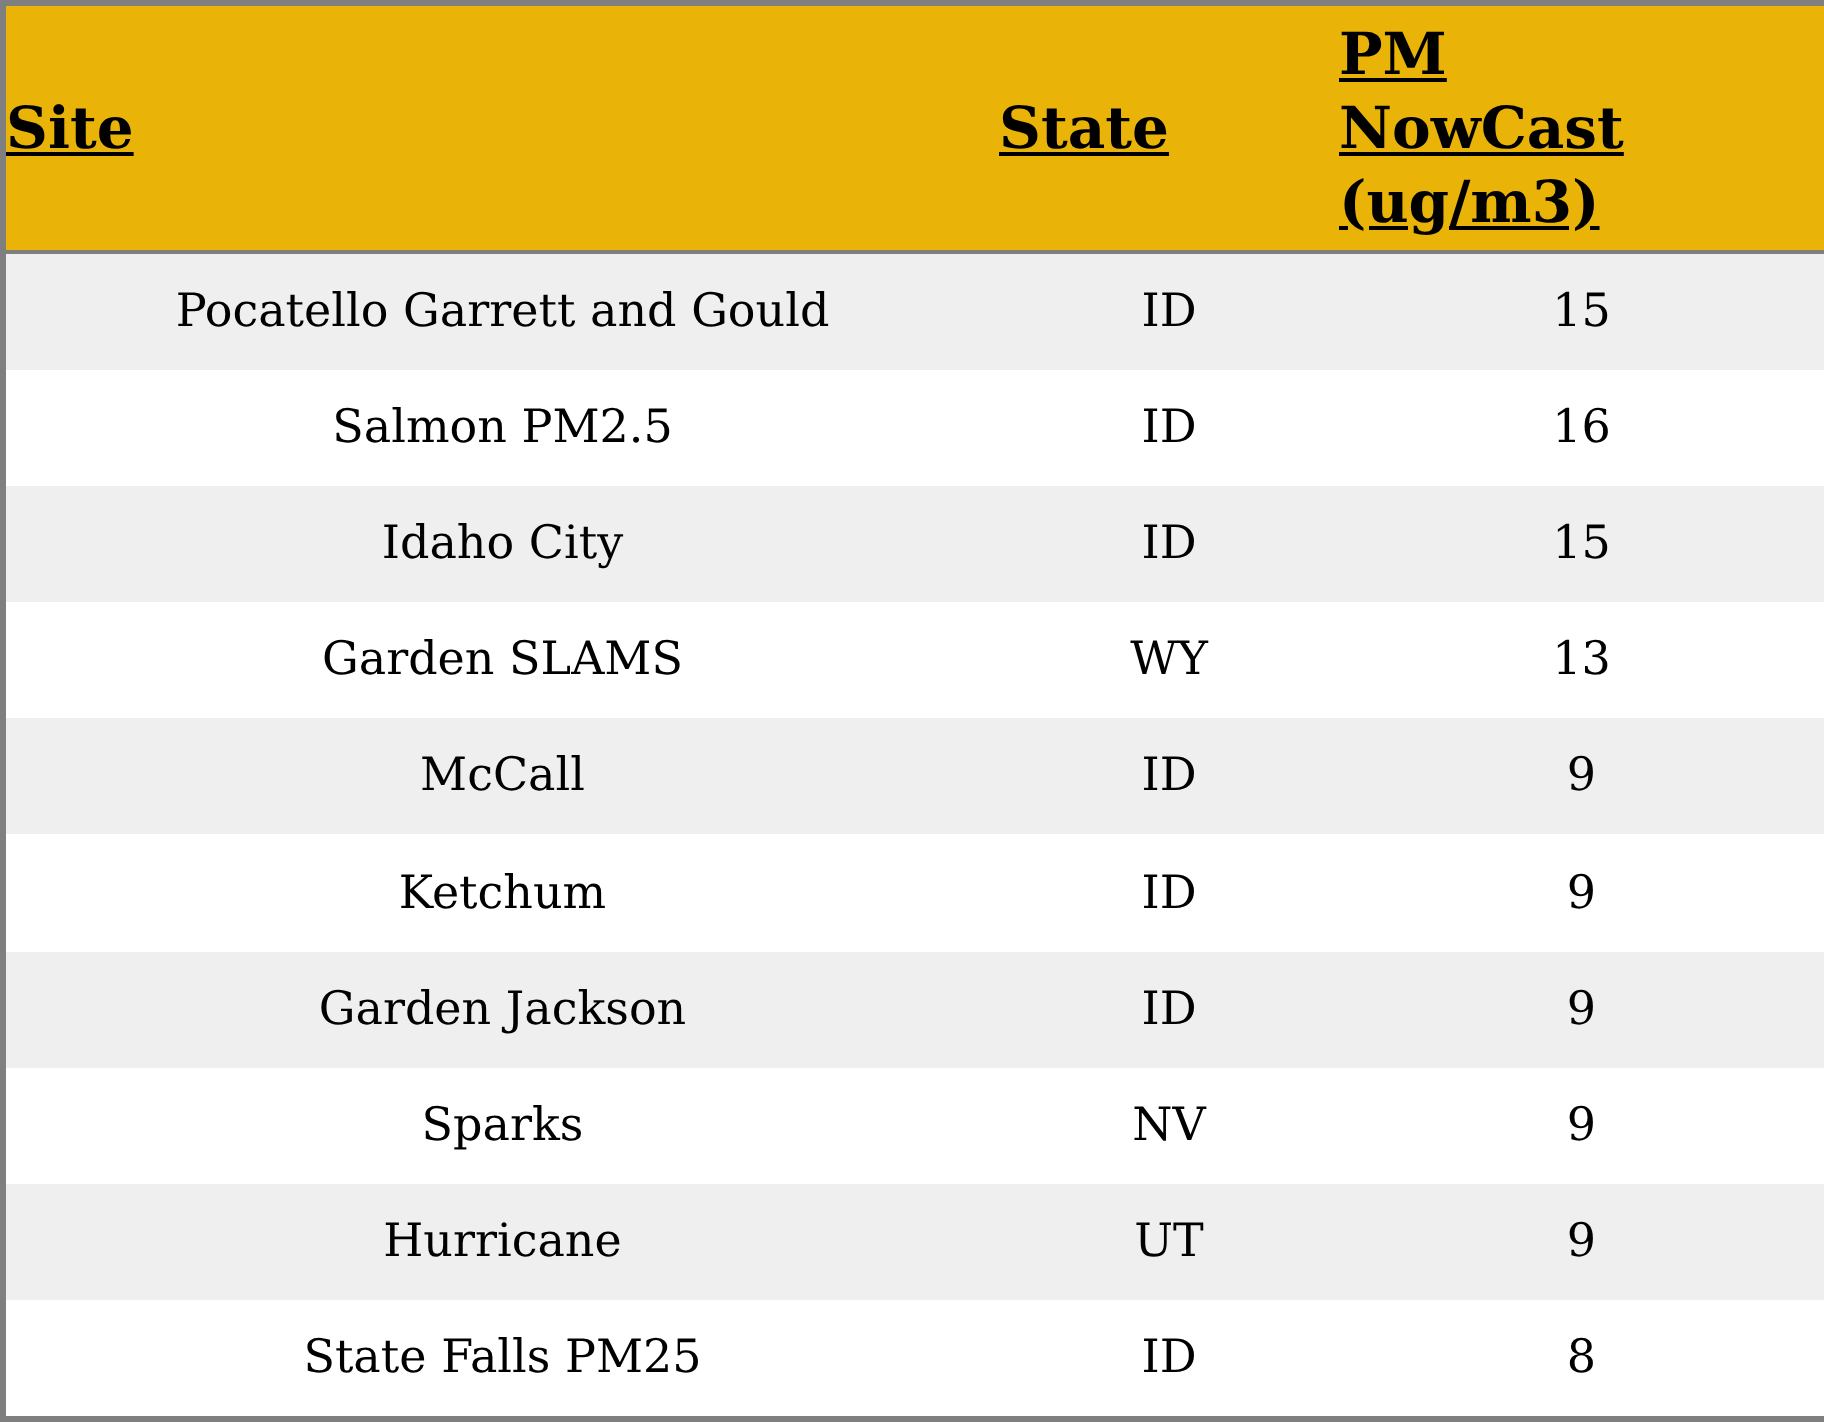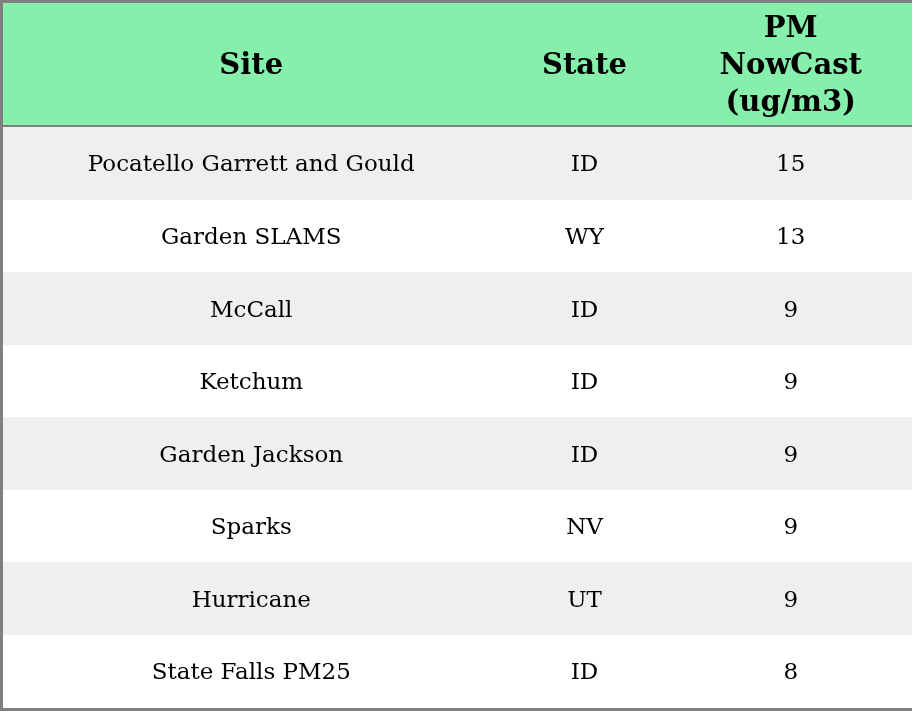--- a/index.html
+++ b/index.html
@@ -21,30 +21,31 @@
     table-layout: fixed;
     border: 3px solid #7f7f7f;
     background: #ffffff;
     color: #000000;
   }
   col.col-site  { width: 498px; }
   col.col-state { width: 170px; }
   col.col-pm    { width: 244px; }
 
   thead th {
-    background: #86efac;
+    background: #eab308;
     border-bottom: 2px solid #7f7f7f;
     height: 122px;
     font-size: 29px;
     font-weight: bold;
     line-height: 37px;
-    text-align: center;
+    text-align: left;
     vertical-align: middle;
     white-space: pre-line;
     padding: 0;
+    text-decoration: underline;
   }
   tbody td {
     height: 58px;
     font-size: 23px;
     text-align: center;
     vertical-align: middle;
     padding: 0;
   }
   tbody tr:nth-child(odd)  { background: #efefef; }
   tbody tr:nth-child(even) { background: #ffffff; }
@@ -68,21 +69,31 @@
 (ug/m3)</th>
       </tr>
     </thead>
     <tbody>
   <tr>
     <td>Pocatello Garrett and Gould</td>
     <td>ID</td>
     <td>15</td>
   </tr>
 
+  <tr>
+    <td>Salmon PM2.5</td>
+    <td>ID</td>
+    <td>16</td>
+  </tr>
 
+  <tr>
+    <td>Idaho City</td>
+    <td>ID</td>
+    <td>15</td>
+  </tr>
 
   <tr>
     <td>Garden SLAMS</td>
     <td>WY</td>
     <td>13</td>
   </tr>
 
   <tr>
     <td>McCall</td>
     <td>ID</td>

